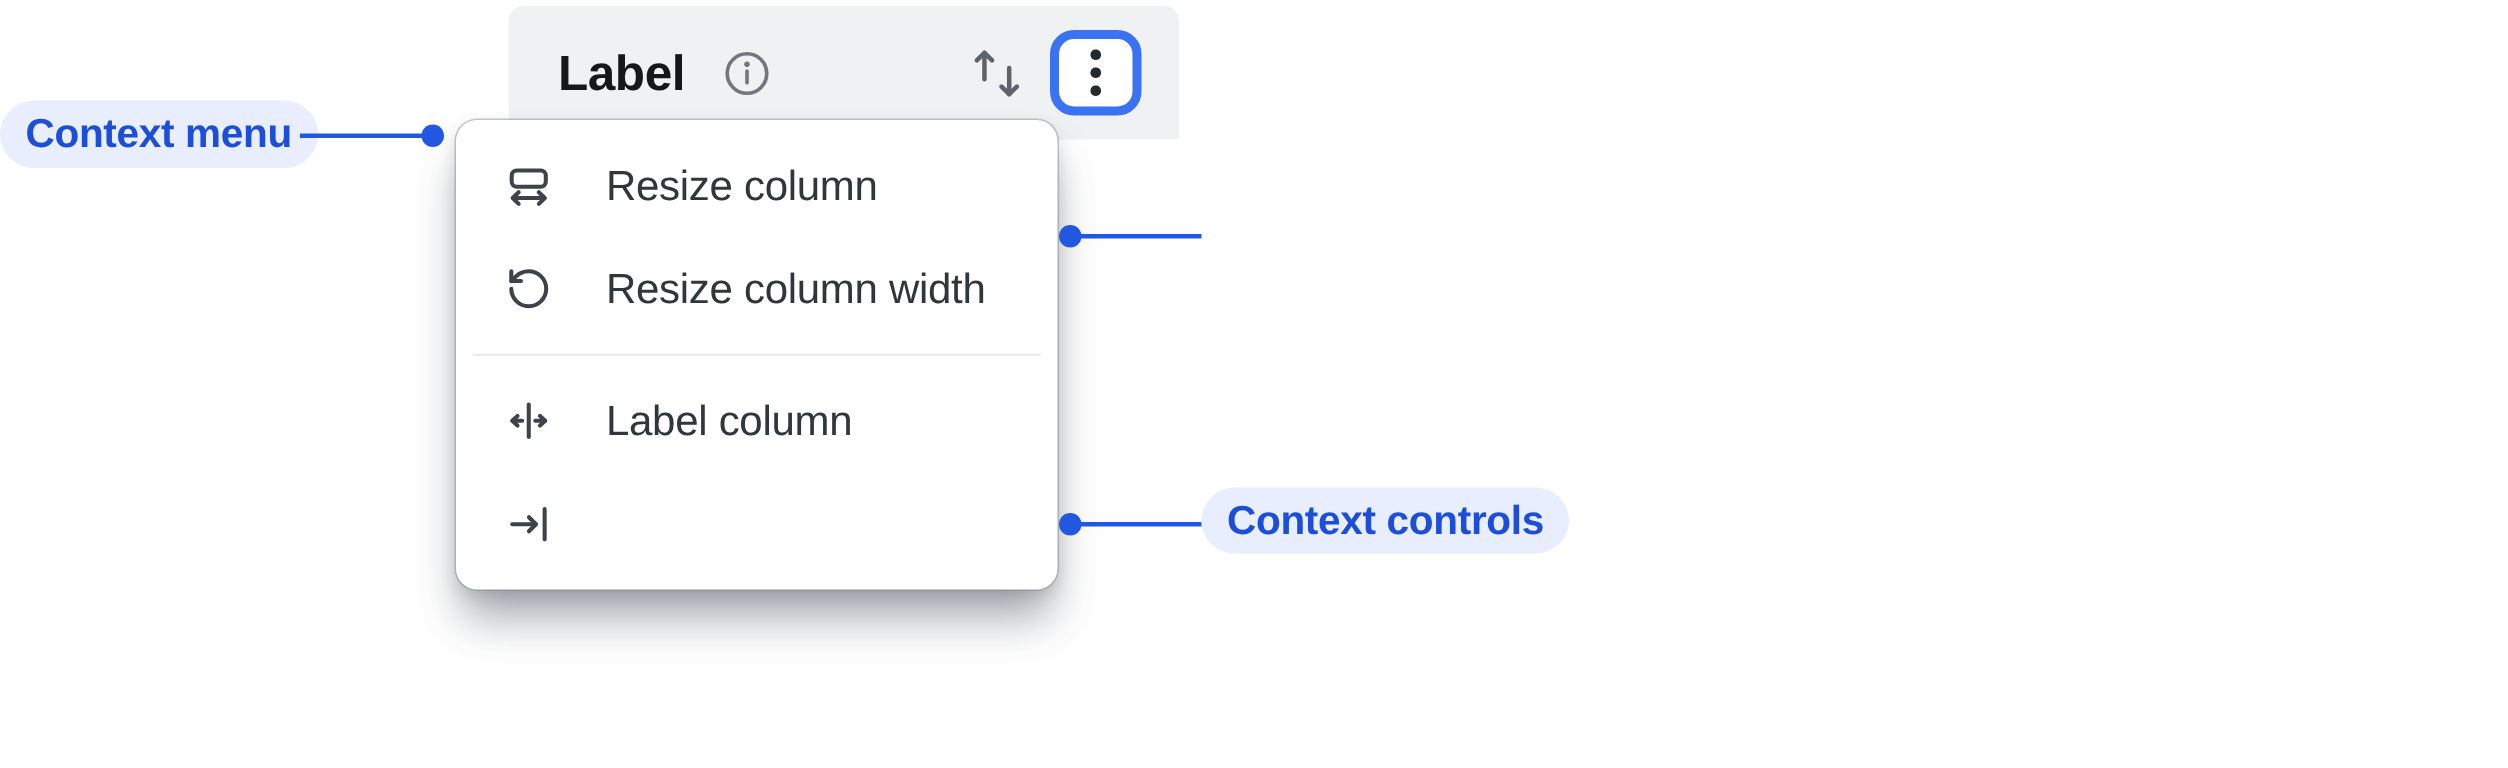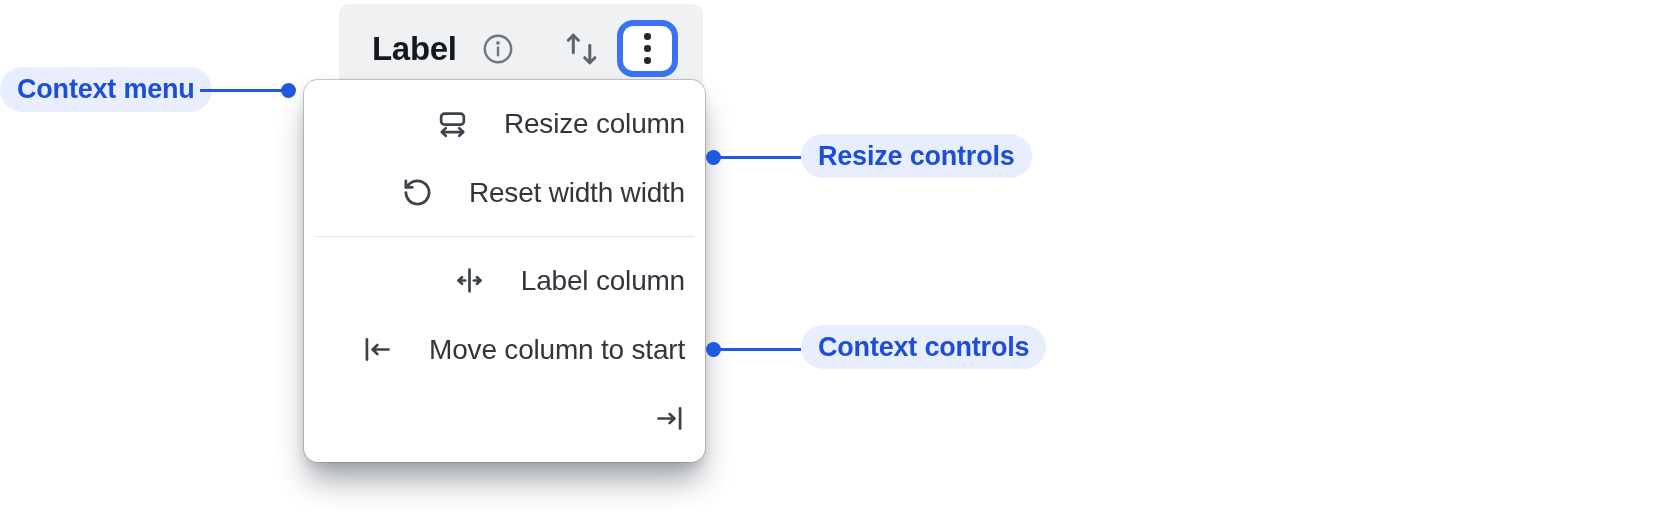--- a/index.html
+++ b/index.html
@@ -5,21 +5,21 @@
   html,body{margin:0;padding:0;background:#ffffff;}
   body{
     width:1672px;height:512px;overflow:hidden;position:relative;
     font-family:"Liberation Sans","DejaVu Sans",sans-serif;
     -webkit-font-smoothing:antialiased;
   }
   .stage{position:absolute;inset:0;}
 
   
   .col-header{
-    position:absolute;left:339px;top:4px;width:364px;height:89px;
+    position:absolute;left:339px;top:4px;width:447px;height:89px;
     background:#f0f1f2;border-radius:10px 10px 0 0;
     display:flex;align-items:center;
     padding:0 25px 0 33px;box-sizing:border-box;z-index:1;
   }
   .col-header .hdr-label{
     font-size:33px;font-weight:700;color:#15181b;letter-spacing:-.3px;
   }
   .hdr-info{margin-left:24px;display:flex;align-items:center;}
   .hdr-sort{margin-left:auto;display:flex;align-items:center;cursor:pointer;}
   .kebab-btn{
@@ -34,21 +34,21 @@
   .menu{
     position:absolute;left:304px;top:80px;width:401px;box-sizing:border-box;
     background:#ffffff;border-radius:14px;padding:9px 0;z-index:2;
     box-shadow:0 0 0 1px rgba(130,136,143,.45),
                0 22px 30px -4px rgba(50,60,72,.45),
                0 4px 10px rgba(50,60,72,.14);
   }
   .menu-item{
     height:69px;display:flex;align-items:center;gap:36px;
     padding:0 20px 0 33px;cursor:pointer;
-    font-size:28px;color:#31363c;letter-spacing:-.2px;white-space:nowrap;justify-content:flex-end;
+    font-size:28px;color:#31363c;letter-spacing:-.2px;white-space:nowrap;
   }
   .menu-item svg{flex:0 0 auto;}
   .menu-divider{height:1px;background:#e3e4e7;margin:9px 11px;}
 
   
   .pill{
     position:absolute;display:inline-flex;align-items:center;
     height:45px;padding:0 17px;border-radius:23px;background:#e8eefe;
     font-size:27px;font-weight:700;color:#1d4ed8;letter-spacing:-.2px;
     white-space:nowrap;z-index:3;
@@ -103,66 +103,55 @@
         <path d="m17.2 15.6 3.1 3-3.1 3"></path>
       </svg>
       <span>Resize column</span>
     </div>
 
     <div class="menu-item">
       <svg width="31" height="31" viewBox="0 0 24 24" fill="none" stroke="#3d434a" stroke-width="2.1" stroke-linecap="round" stroke-linejoin="round">
         <path d="M3 12a9 9 0 1 0 9-9 9.75 9.75 0 0 0-6.74 2.74L3 8"></path>
         <path d="M3 3v5h5"></path>
       </svg>
-      <span>Reset width width</span>
+      <span>Resize column width</span>
     </div>
 
     <div class="menu-divider"></div>
 
     <div class="menu-item">
       <svg width="31" height="31" viewBox="0 0 24 24" fill="none" stroke="#3d434a" stroke-width="2.1" stroke-linecap="round" stroke-linejoin="round">
         <path d="M12 3.6v16.8"></path>
         <path d="M8.6 12H3.6"></path>
         <path d="m6.2 9.5-2.7 2.5 2.7 2.5"></path>
         <path d="M15.4 12h5"></path>
         <path d="m17.8 9.5 2.7 2.5-2.7 2.5"></path>
       </svg>
       <span>Label column</span>
     </div>
 
-    <div class="menu-item">
-      <svg width="31" height="31" viewBox="0 0 24 24" fill="none" stroke="#3d434a" stroke-width="2.1" stroke-linecap="round" stroke-linejoin="round">
-        <path d="M3.8 4.2v15.6"></path>
-        <path d="M20.5 12H8.4"></path>
-        <path d="m11.9 8.4-3.6 3.6 3.6 3.6"></path>
-      </svg>
-      <span>Move column to start</span>
-    </div>
 
     <div class="menu-item">
       <svg width="31" height="31" viewBox="0 0 24 24" fill="none" stroke="#3d434a" stroke-width="2.1" stroke-linecap="round" stroke-linejoin="round">
         <path d="M20.2 4.2v15.6"></path>
         <path d="M3.5 12h12.1"></path>
         <path d="m12.1 8.4 3.6 3.6-3.6 3.6"></path>
       </svg>
     </div>
 
   </div>
 
   <div class="pill" style="left:0;top:67px">
     <span>Context menu</span>
   </div>
   <div class="connector-line" style="left:200px;top:89px;width:82px"></div>
   <div class="connector-dot" style="left:281px;top:83px"></div>
 
   <div class="connector-dot" style="left:706px;top:150px"></div>
   <div class="connector-line" style="left:714px;top:156px;width:87px"></div>
-  <div class="pill small" style="left:801px;top:134px">
-    <span>Resize controls</span>
-  </div>
 
   <div class="connector-dot" style="left:706px;top:342px"></div>
   <div class="connector-line" style="left:714px;top:348px;width:87px"></div>
   <div class="pill small" style="left:801px;top:325px">
     <span>Context controls</span>
   </div>
 
 </div>
 
 </body></html>

